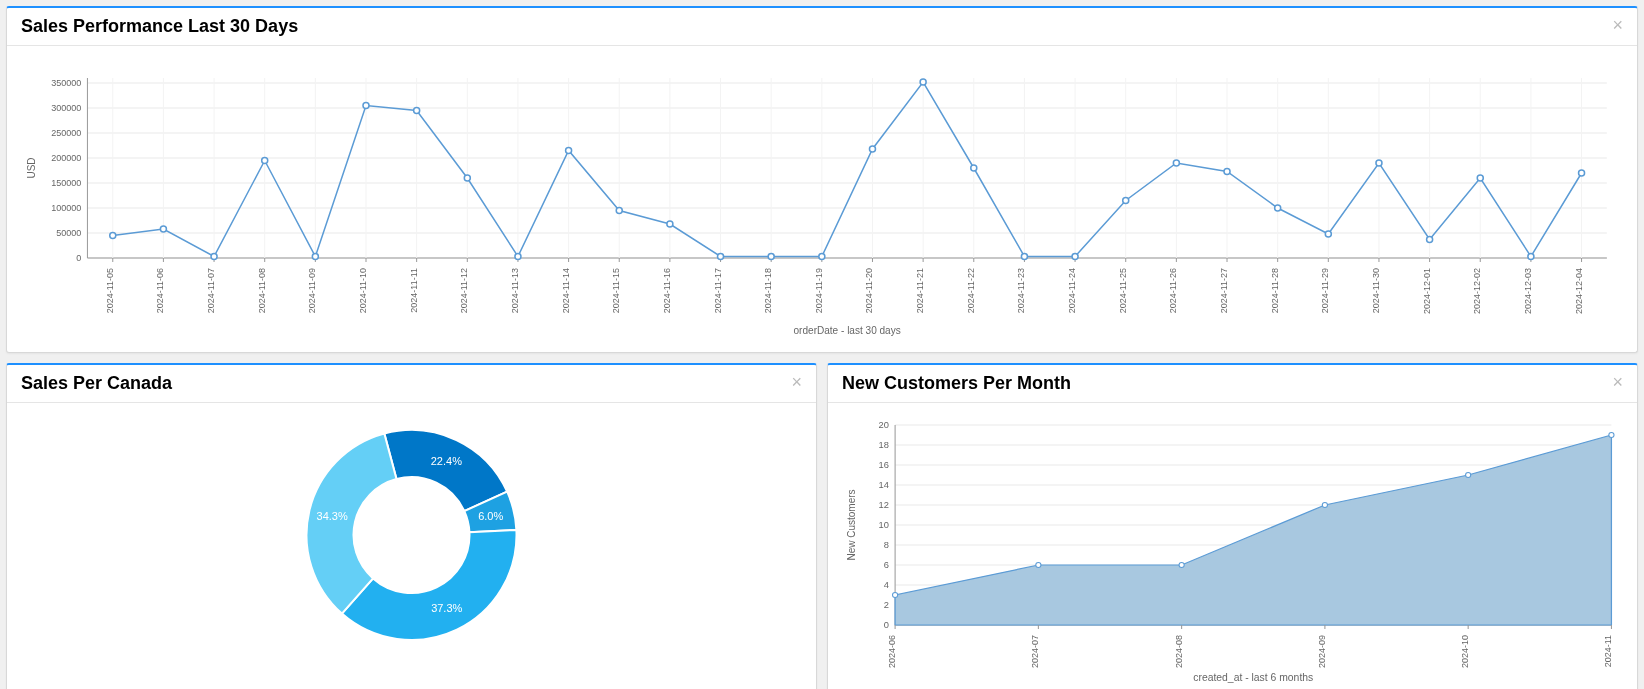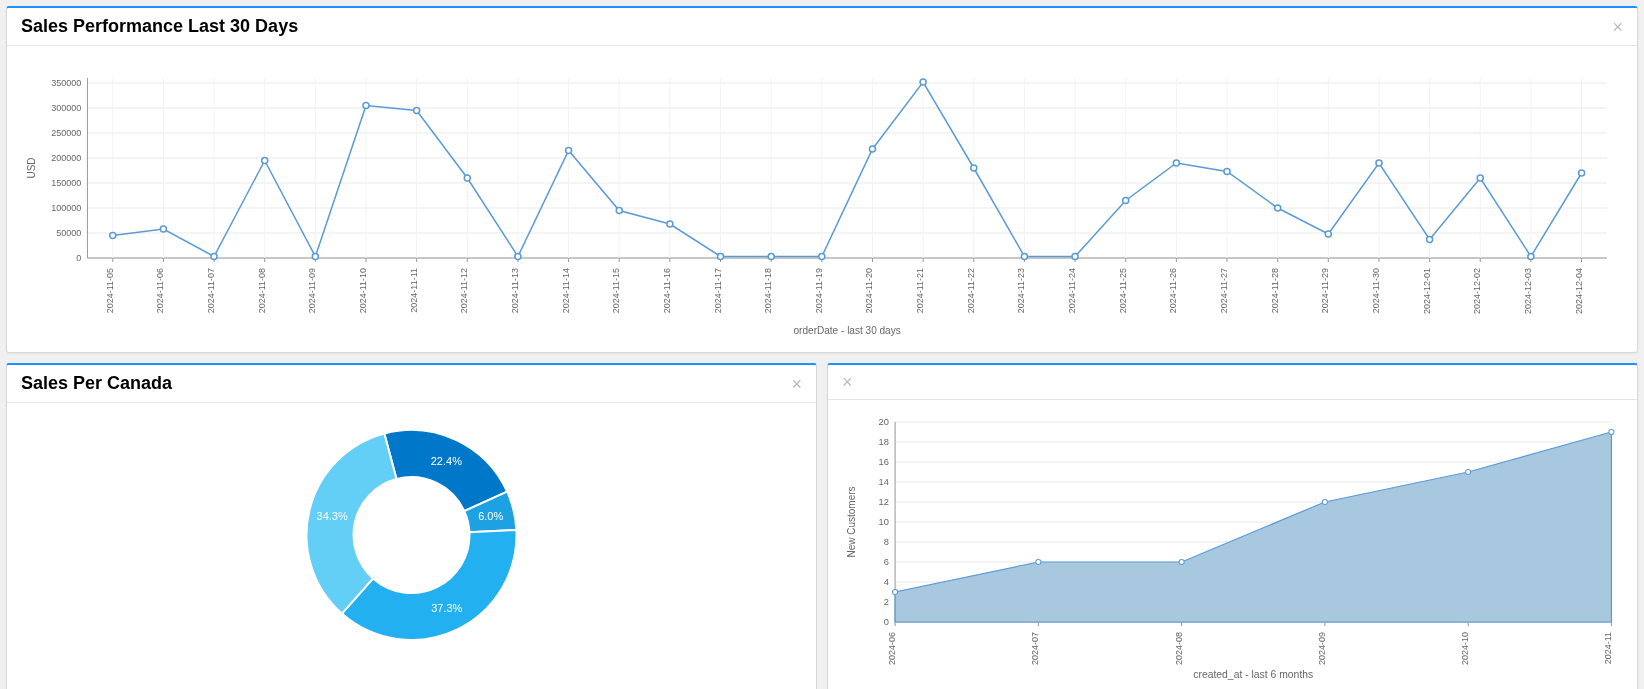--- a/index.html
+++ b/index.html
@@ -15,21 +15,21 @@
     border: 1px solid #d8d8d8;
     border-top: 2px solid #1e90ff;
     border-radius: 3px;
     box-shadow: 0 1px 2px rgba(0,0,0,.05);
     margin-bottom: 10px;
   }
   .panel-header {
     padding: 8px 14px;
     border-bottom: 1px solid #e5e5e5;
     display: flex;
-    align-items: center;
+    align-items: flex-start;
     justify-content: space-between;
   }
   .panel-title {
     font-weight: 700;
     font-size: 18px;
     color: #000;
   }
   .close-x {
     font-size: 18px;
     color: #bbb;
@@ -279,20 +279,21 @@
           <path d="M 484.8781997383973 114.9439917293544 A 105 105 0 0 1 310.39744851577603 198.61605959907905 L 341.5528763230001 163.426013873777 A 58 58 0 0 0 437.93271985549563 117.2071573362148 Z" fill="#22b0f0" stroke="#fff" stroke-width="2"></path>
           <text x="415.2406424948472" y="197.48705407451283" class="donut-label">37.3%</text>
           <path d="M 310.39744851577603 198.61605959907905 A 105 105 0 0 1 352.8240002642352 18.577788239647845 L 364.98849538405375 63.97630207523405 A 58 58 0 0 0 341.5528763230001 163.426013873777 Z" fill="#64cff6" stroke="#fff" stroke-width="2"></path>
           <text x="300.6728518894249" y="105.3063226559651" class="donut-label">34.3%</text>
         </svg>
     </div>
   </div>
 
   <div class="panel">
     <div class="panel-header">
+      <span class="panel-title">New Customers Per Month</span>
       <span class="close-x">×</span>
     </div>
     <div class="panel-body">
       <svg id="chart-area" width="100%" height="270" viewBox="0 0 760 270" preserveAspectRatio="none">
           <line x1="55" y1="210" x2="745" y2="210" stroke="#eaeaea"></line>
           <text x="49" y="213" text-anchor="end" class="tick-label">0</text>
           <line x1="55" y1="190" x2="745" y2="190" stroke="#eaeaea"></line>
           <text x="49" y="193" text-anchor="end" class="tick-label">2</text>
           <line x1="55" y1="170" x2="745" y2="170" stroke="#eaeaea"></line>
           <text x="49" y="173" text-anchor="end" class="tick-label">4</text>

